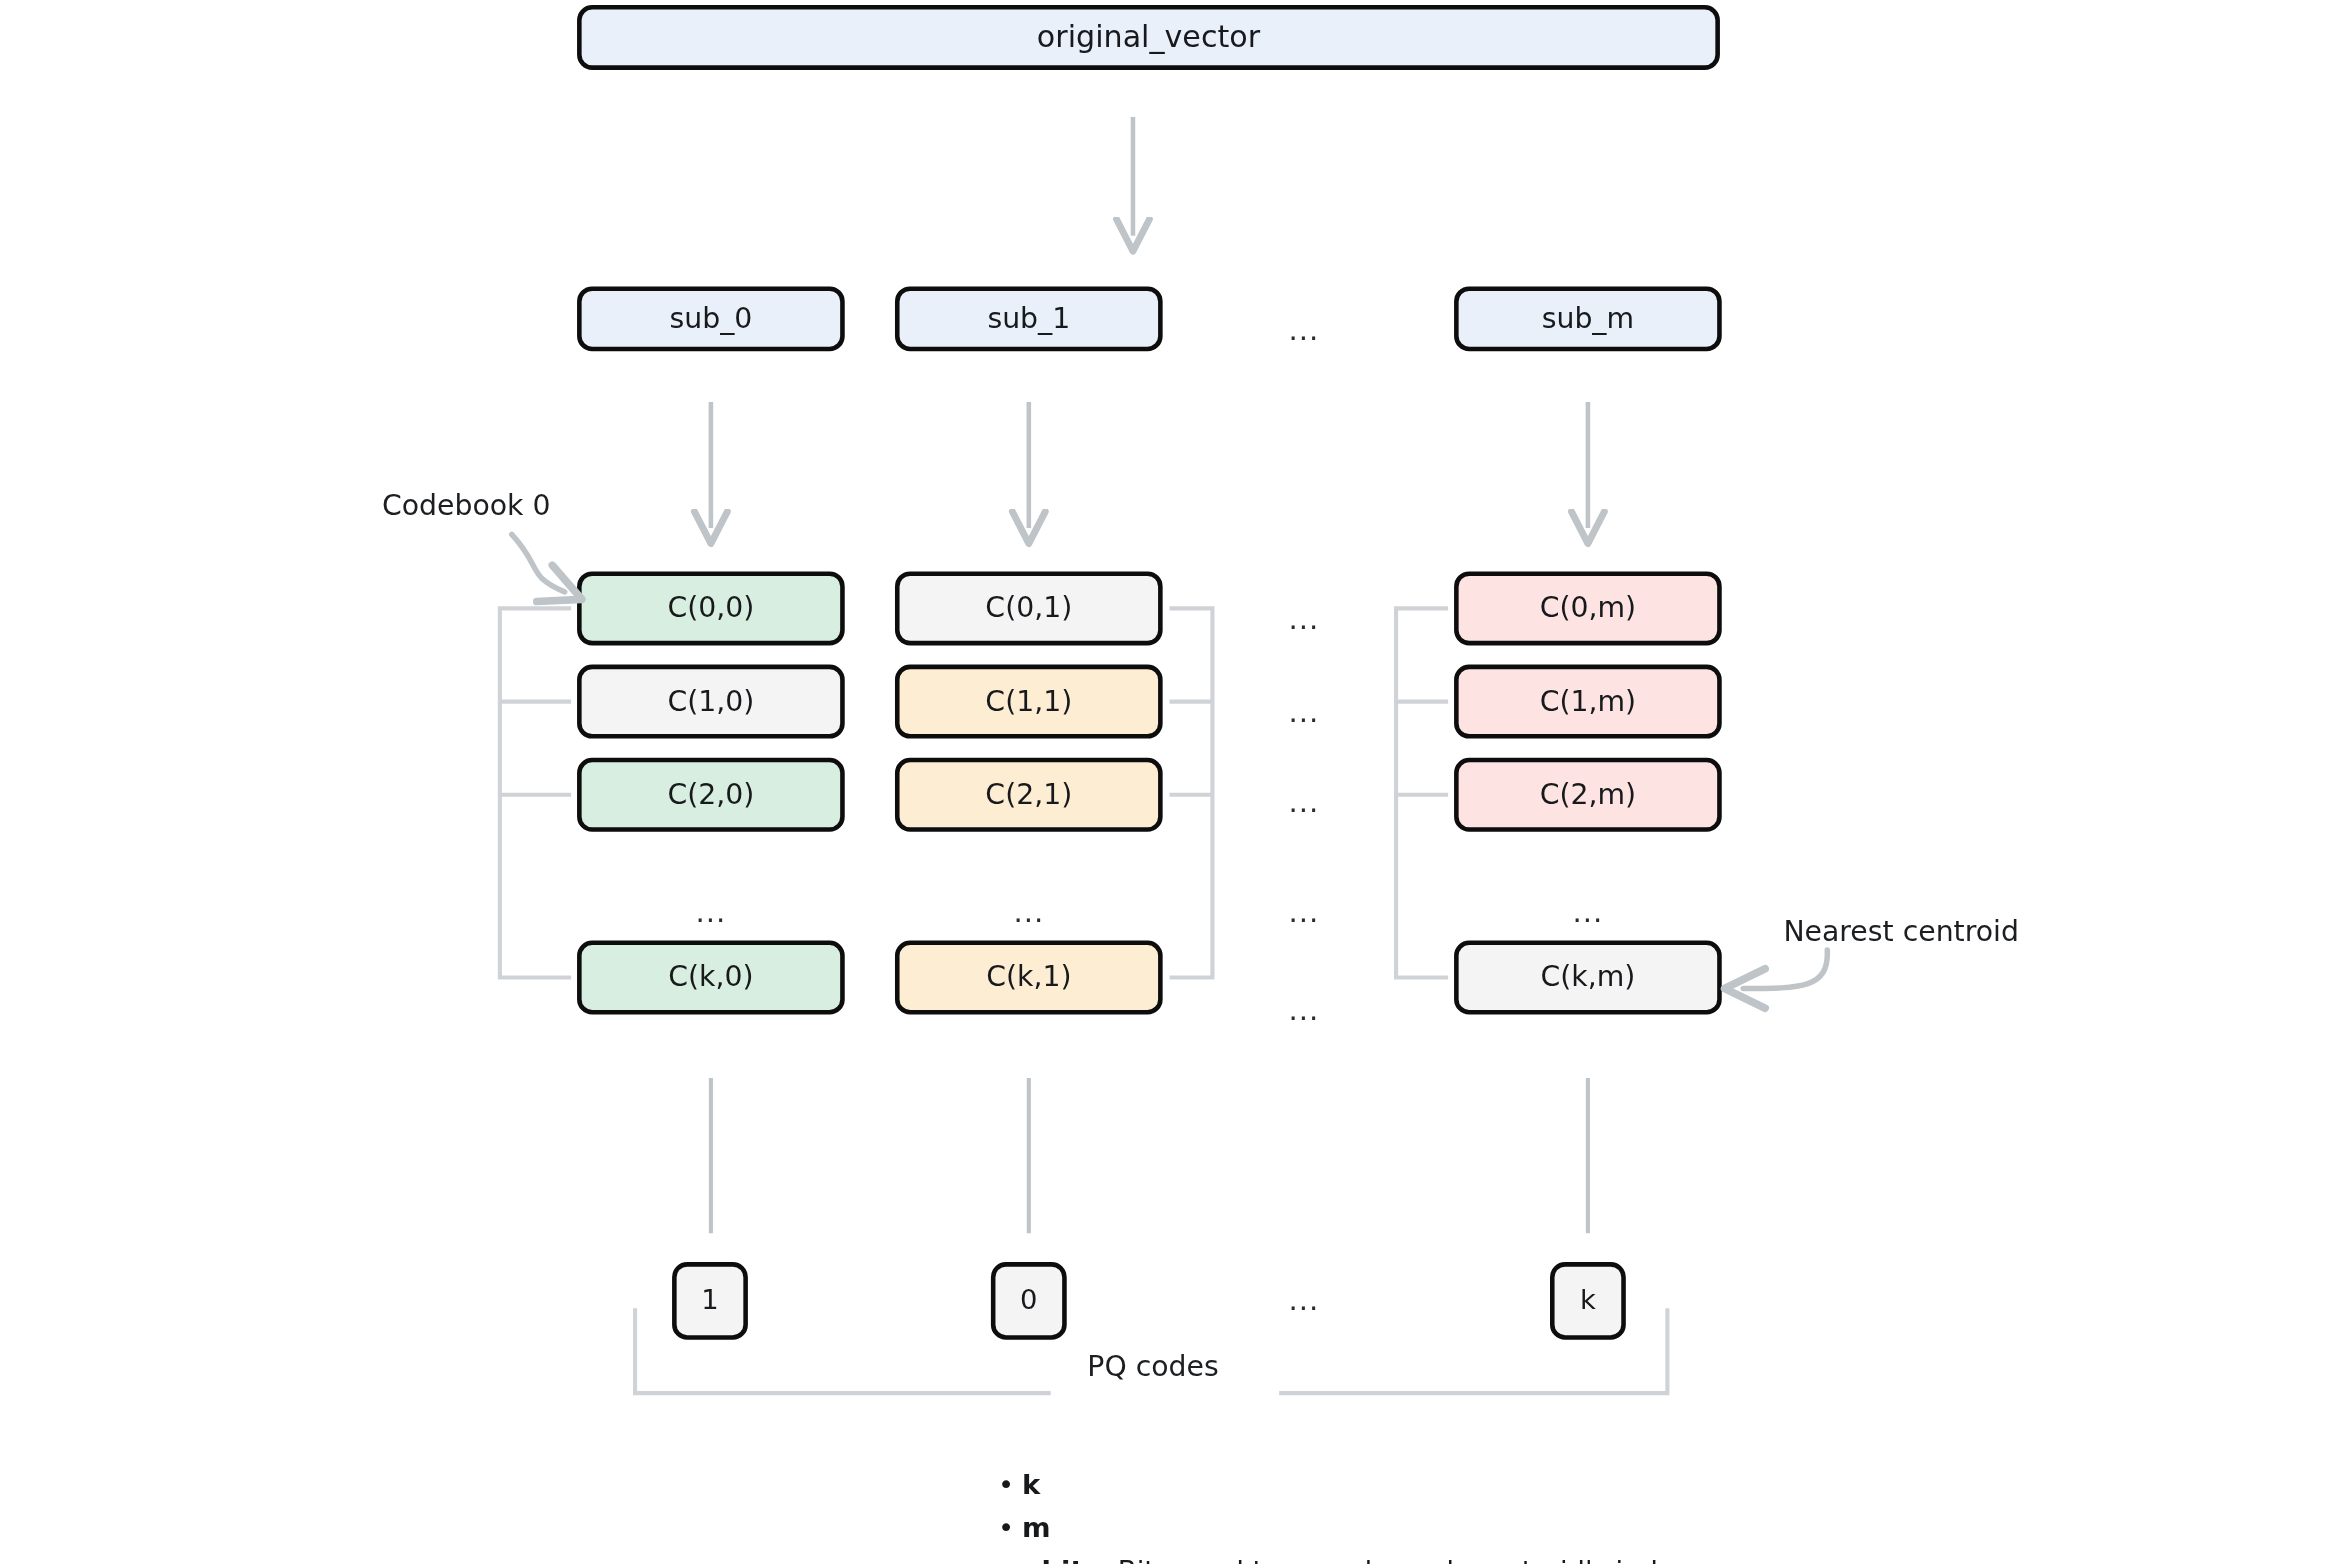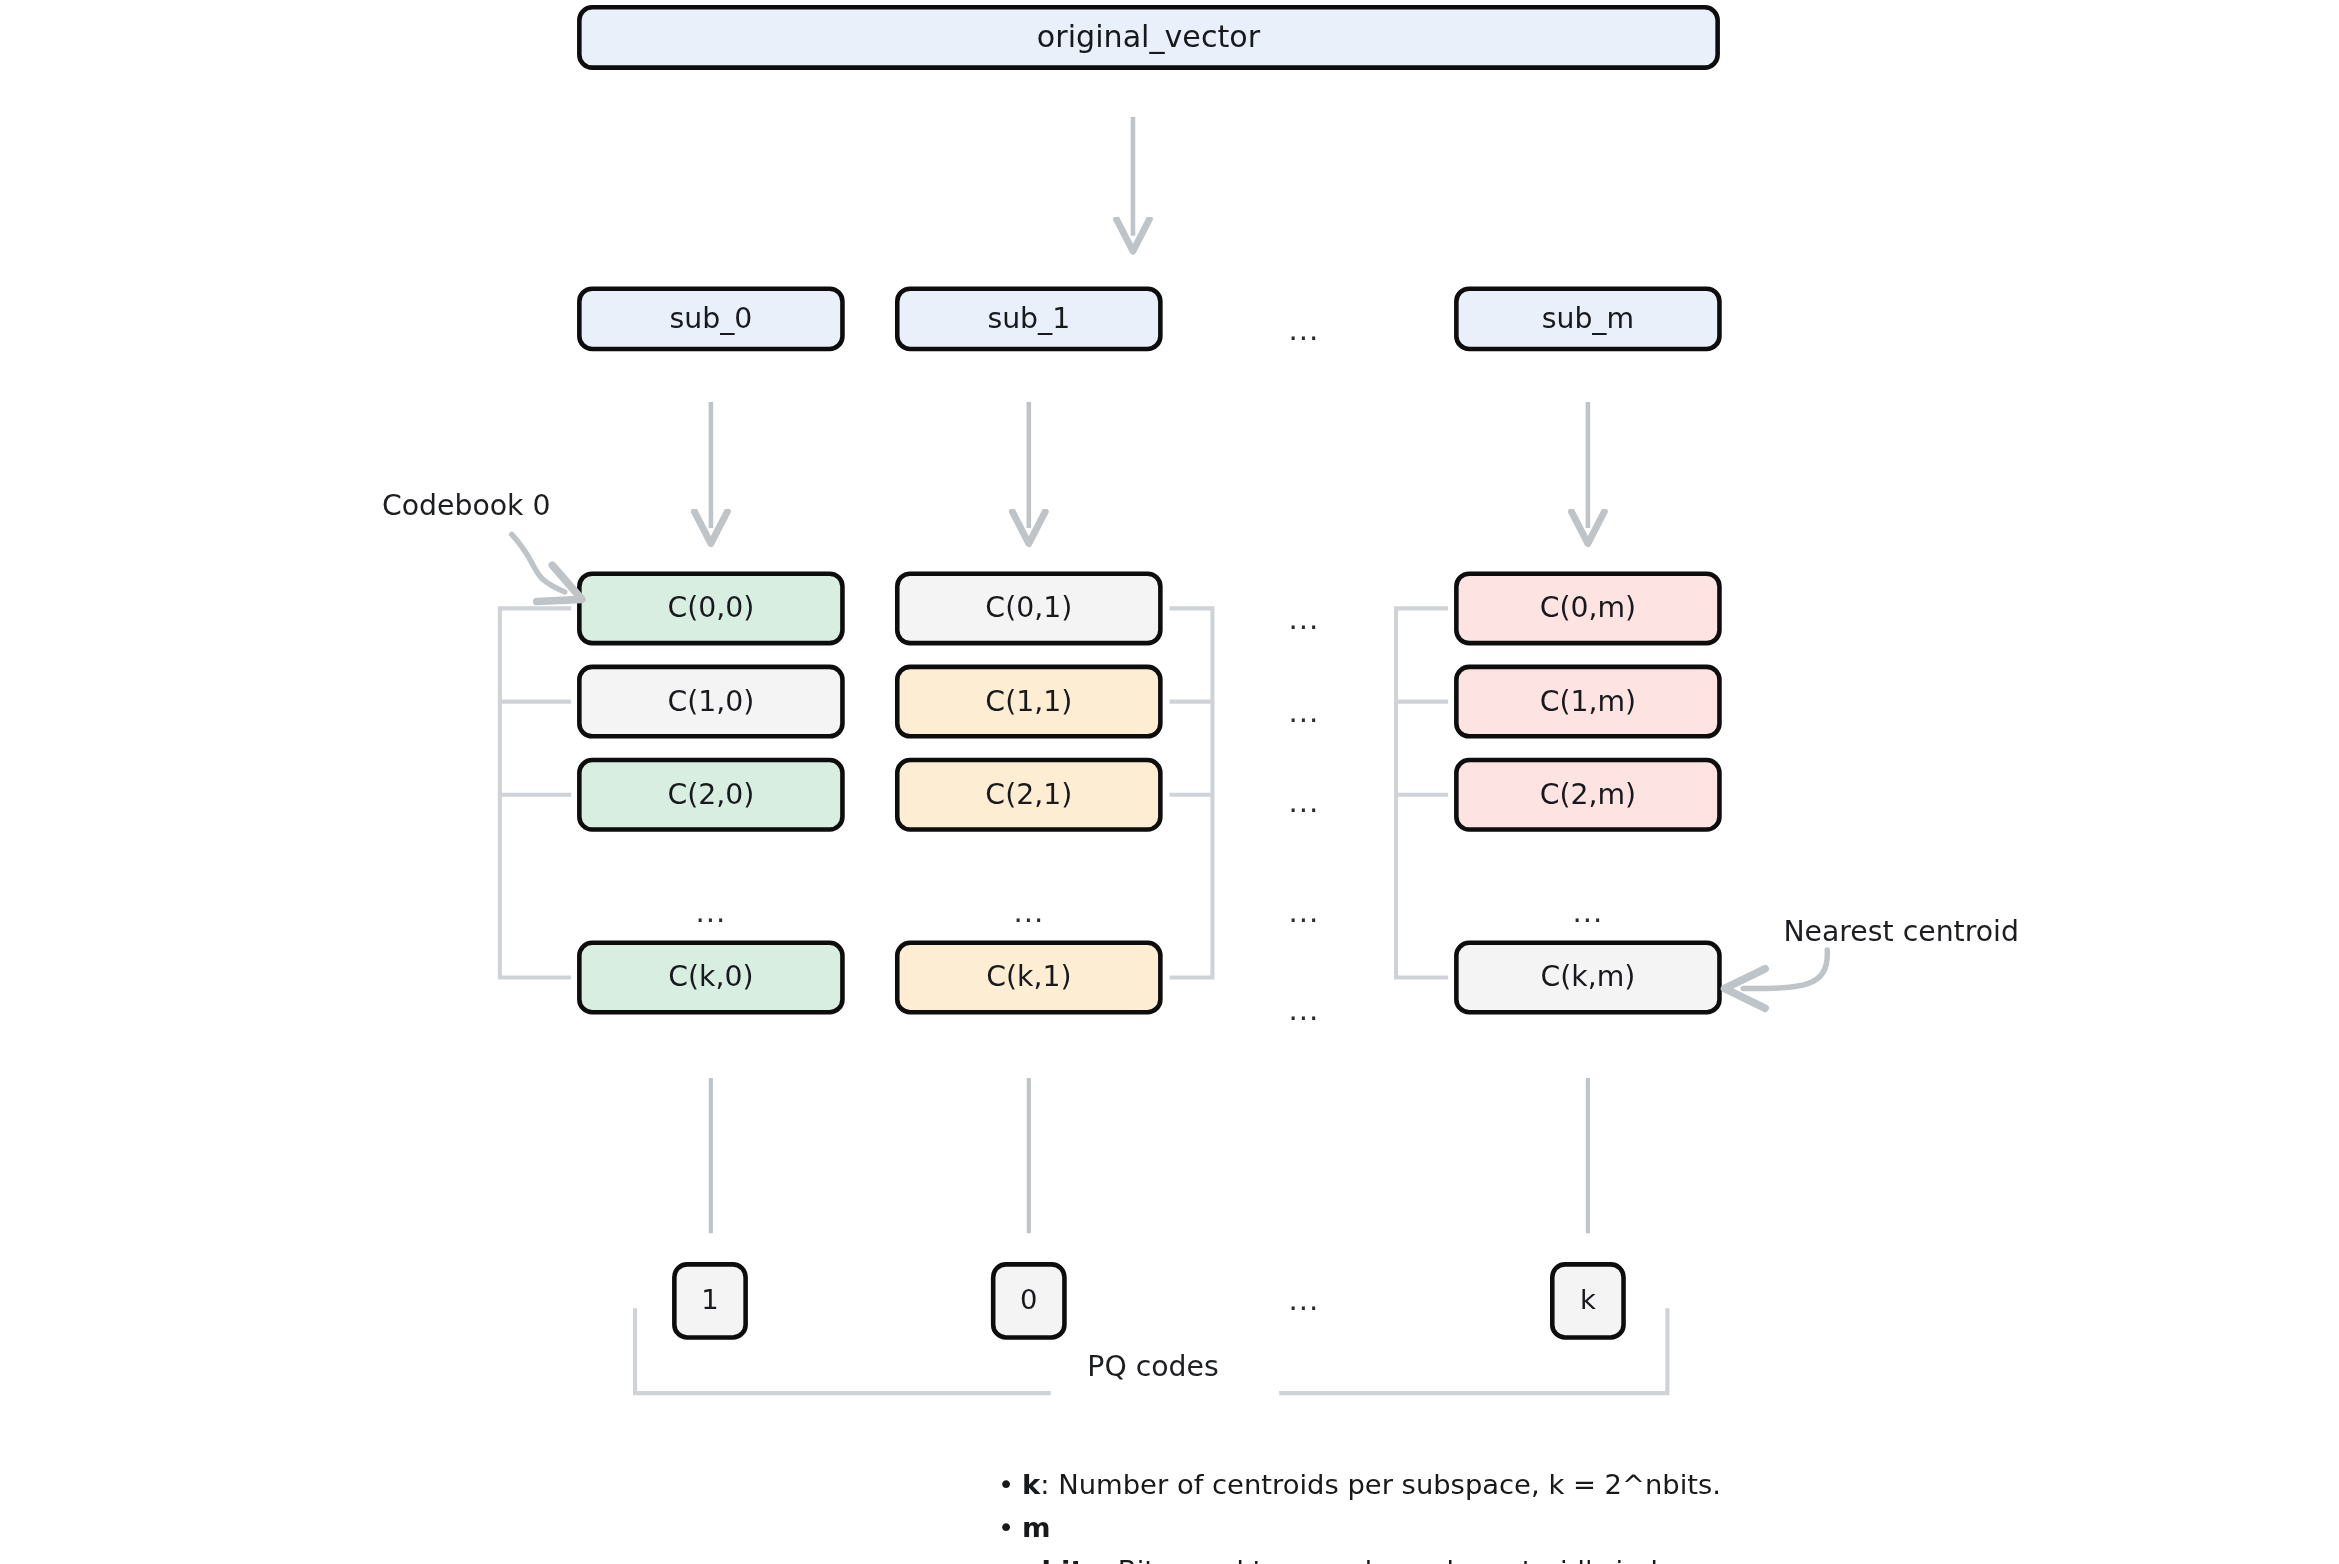--- a/index.html
+++ b/index.html
@@ -275,21 +275,20 @@
       <path class="bracket" d="M695,1432 L695,1525 L1825,1525 L1825,1432"></path>
       <rect x="1150" y="1495" width="250" height="60" fill="#ffffff"></rect>
       <text class="bracket-caption" x="1262" y="1497">PQ codes</text>
     </g>
   </svg>
 
   <div class="legend">
     <div class="legend-item">
       <span class="legend-bullet">•</span>
       <span class="legend-term">k</span>
-      <span class="legend-desc">: Number of centroids per subspace, k = 2^nbits.</span>
     </div>
     <div class="legend-item">
       <span class="legend-bullet">•</span>
       <span class="legend-term">m</span>
     </div>
     <div class="legend-item">
       <span class="legend-bullet">•</span>
       <span class="legend-term">nbits</span>
       <span class="legend-desc">: Bits used to encode each centroid's index.</span>
     </div>

